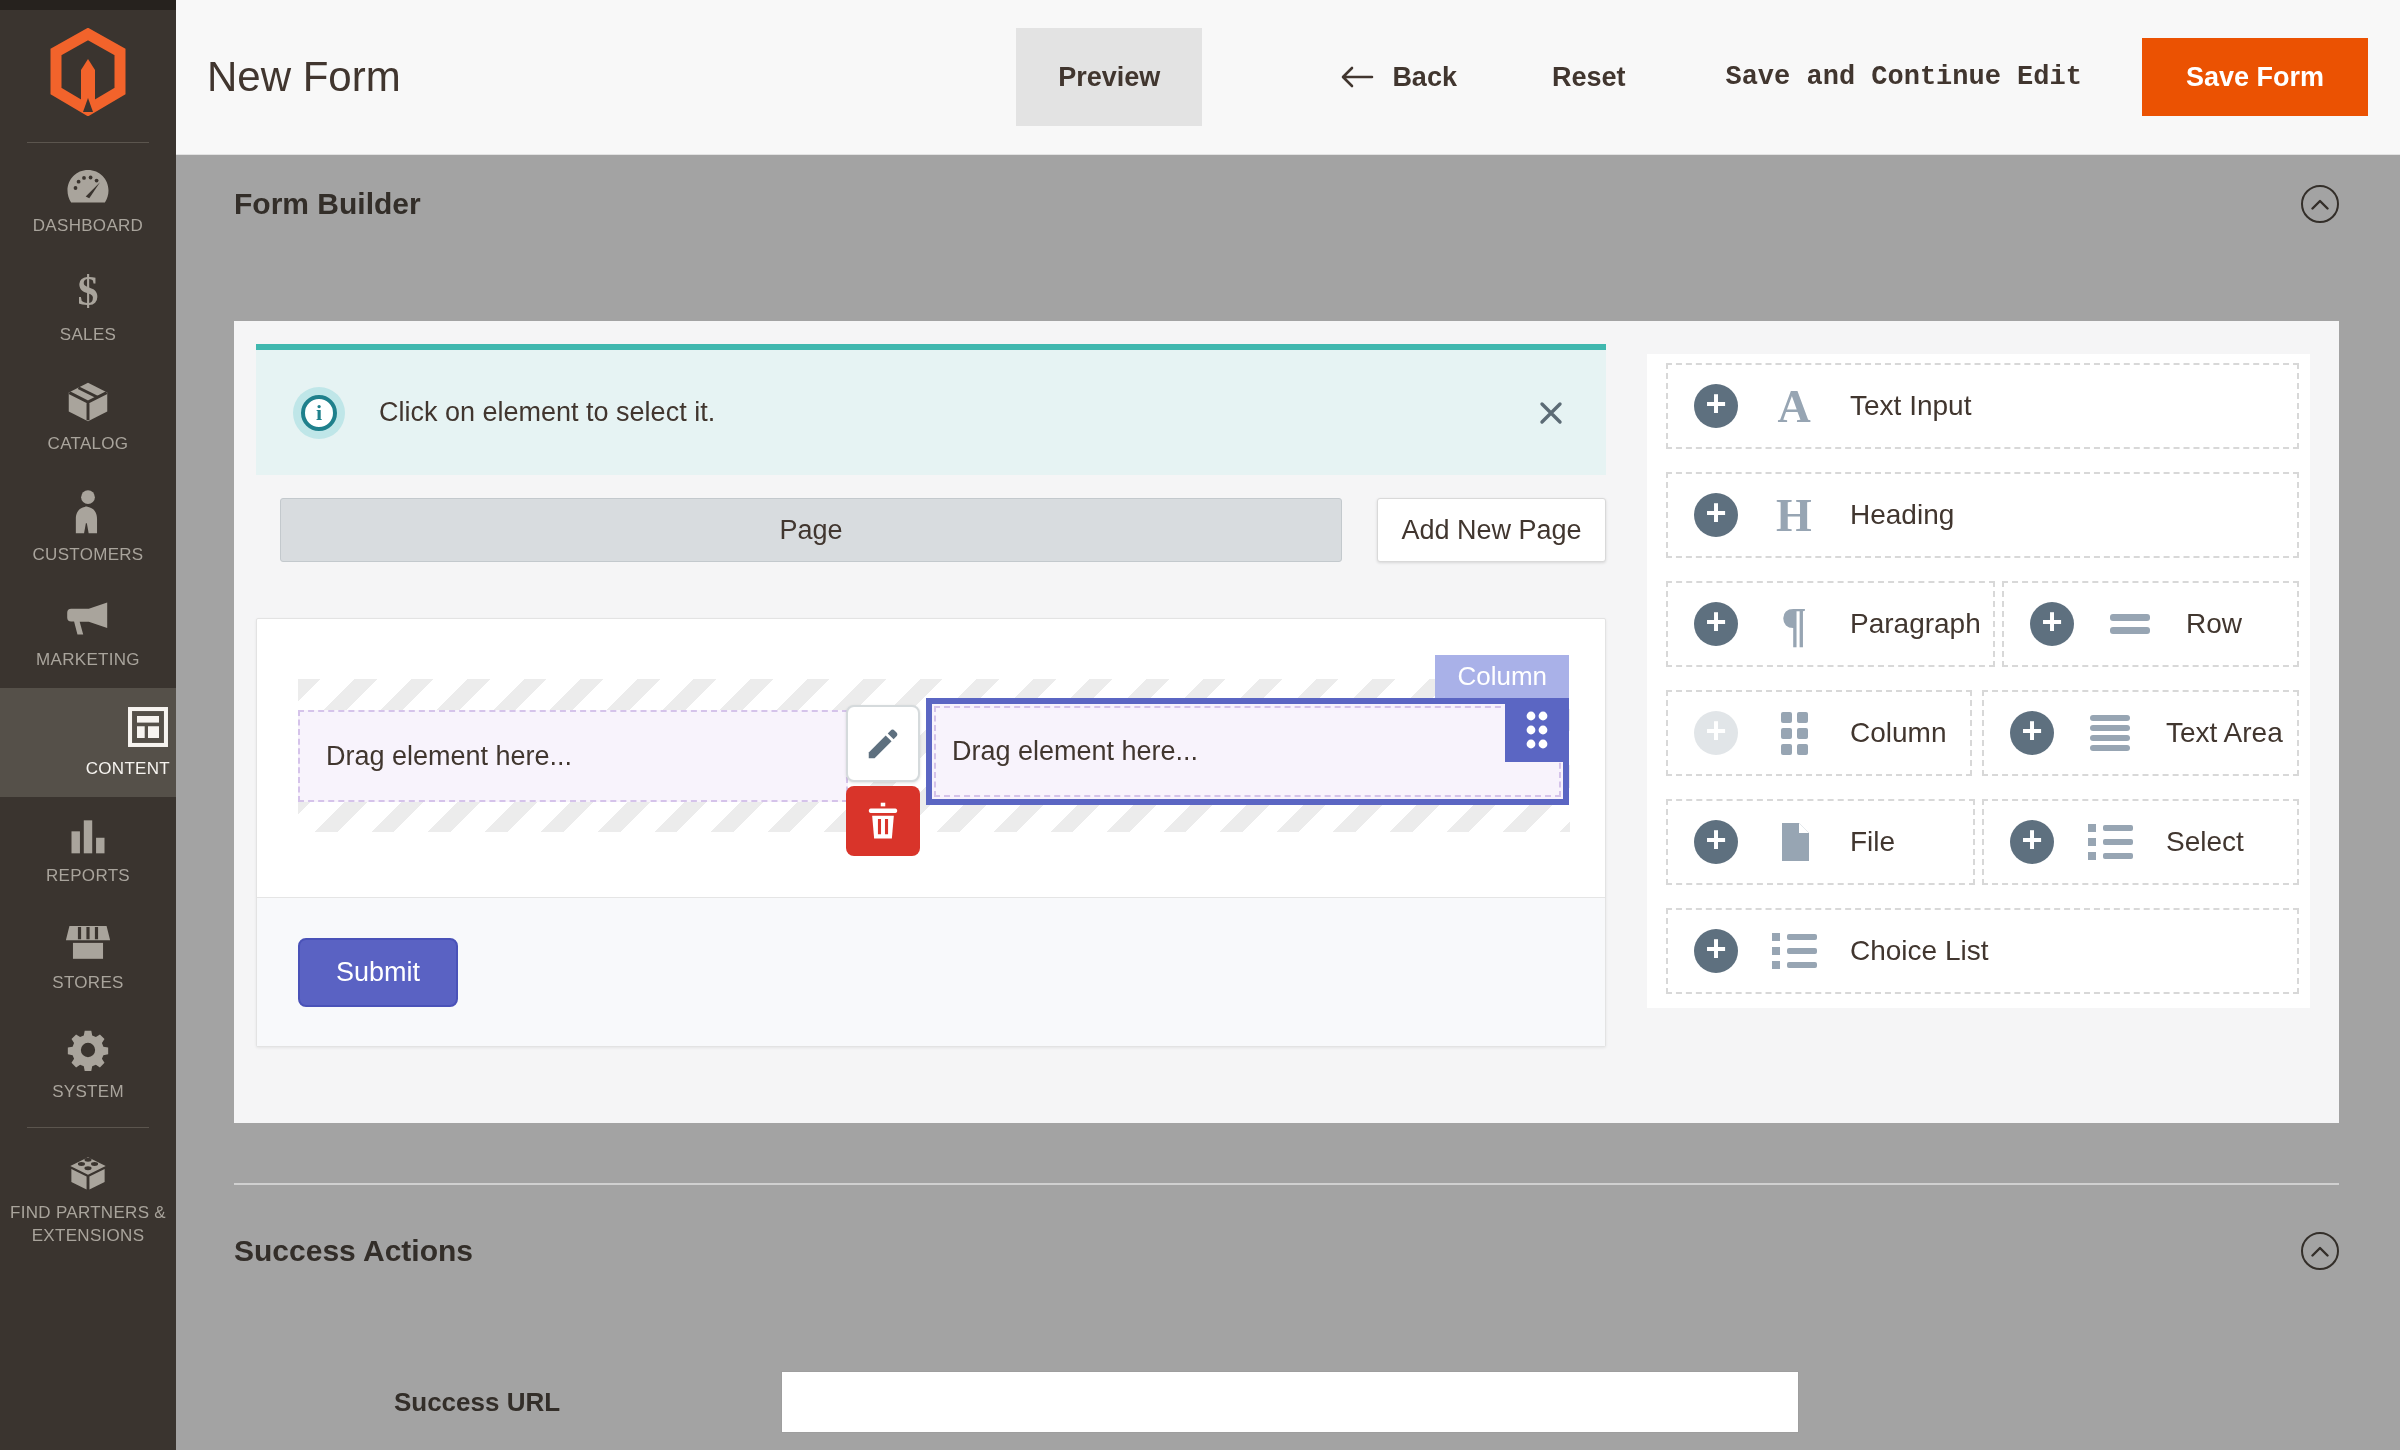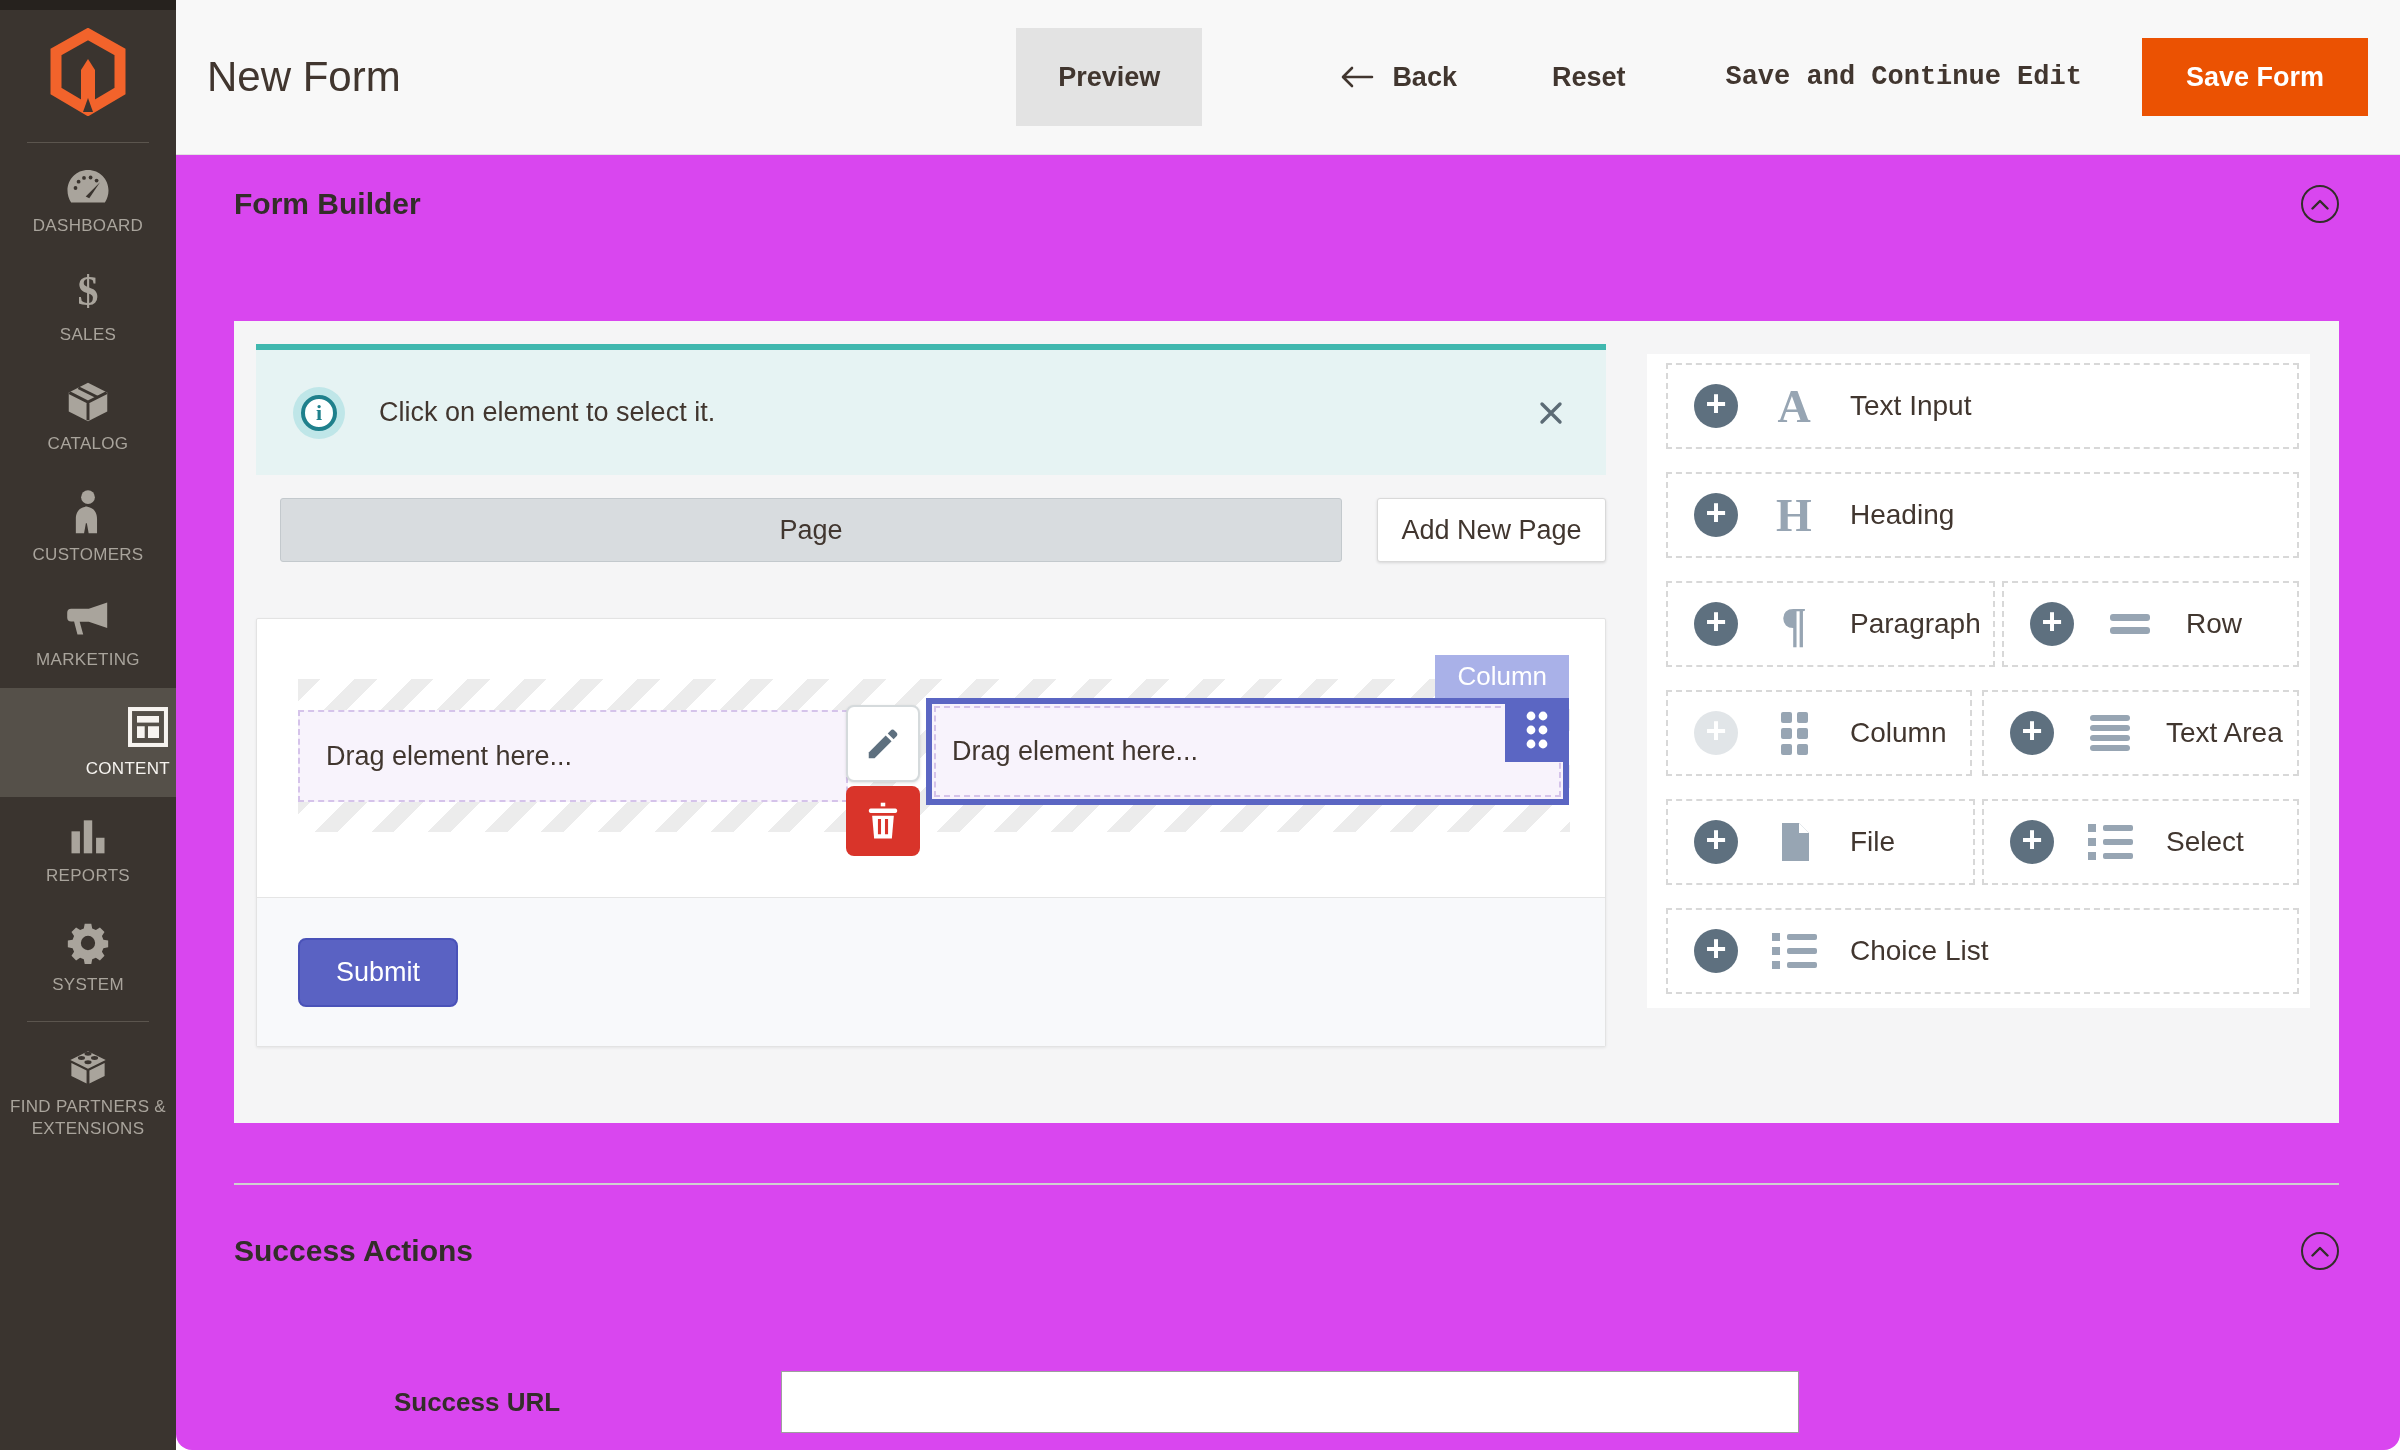--- a/index.html
+++ b/index.html
@@ -13,21 +13,21 @@
   .logo-wrap { padding:18px 0 14px; }
   .side-divider { width:122px; border-top:1px solid #5b554e; margin:8px auto 6px; }
   .nav { width:100%; display:flex; flex-direction:column; }
   .nav-item { width:100%; padding:17px 6px 16px; display:flex; flex-direction:column; align-items:center; gap:9px;
               color:#a9a49c; cursor:pointer; }
   .nav-item .nav-label { font-size:17px; letter-spacing:.3px; text-align:center; line-height:1.35; }
   .nav-item.selected { background:#555049; color:#f7f4f0;align-items:flex-end; }
   .nav-item svg { display:block; }
 
   
-  .main { flex:1; display:flex; flex-direction:column; background:#d946ef;border-radius:16px; }
+  .main { flex:1; display:flex; flex-direction:column; background:#a3a3a3; }
 
   header.topbar { height:155px; flex:none; background:#f8f8f8; border-bottom:1px solid #e2e2e2;
                   display:flex; align-items:center; padding:0 32px 0 31px; }
   .page-title { font-size:42px; font-weight:400; color:#41362f; margin-right:auto; white-space:nowrap; }
   .btn-preview { height:98px; padding:0 42px; background:#e3e3e3; border:none; font-family:inherit;
                  font-size:27px; font-weight:600; color:#41362f; cursor:pointer; }
   .btn-back { margin-left:138px; display:flex; align-items:center; gap:18px; background:none; border:none;
               font-family:inherit; font-size:27px; font-weight:600; color:#41362f; cursor:pointer; }
   .btn-reset { margin-left:95px; background:none; border:none; font-family:inherit; font-size:27px;
                font-weight:600; color:#41362f; cursor:pointer; }
@@ -203,20 +203,30 @@
 
       <div class="nav-item">
         <svg width="44" height="42" viewBox="0 0 24 22" fill="currentColor">
           <rect x="3" y="9" width="4.6" height="12"></rect>
           <rect x="9.7" y="3" width="4.6" height="18"></rect>
           <rect x="16.4" y="12.5" width="4.6" height="8.5"></rect>
         </svg>
         <span class="nav-label">REPORTS</span>
       </div>
 
+      <div class="nav-item">
+        <svg width="46" height="42" viewBox="0 0 26 23" fill="currentColor">
+          <path d="M2.5 2.5h21l2 8h-25l2-8z"></path>
+          <g stroke="#3a342f" stroke-width="1.8">
+            <path d="M8.2 3v7M13 3v7M17.8 3v7"></path>
+          </g>
+          <rect x="4.5" y="12" width="17" height="9"></rect>
+        </svg>
+        <span class="nav-label">STORES</span>
+      </div>
 
       <div class="nav-item">
         <svg width="44" height="44" viewBox="0 0 24 24" fill="currentColor">
           <path fill-rule="evenodd" d="M10.2 1.5h3.6l.5 2.6 2 .8 2.2-1.4 2.5 2.5-1.4 2.2.8 2 2.6.5v3.6l-2.6.5-.8 2 1.4 2.2-2.5 2.5-2.2-1.4-2 .8-.5 2.6h-3.6l-.5-2.6-2-.8-2.2 1.4-2.5-2.5 1.4-2.2-.8-2-2.6-.5v-3.6l2.6-.5.8-2-1.4-2.2L5.5 3.5l2.2 1.4 2-.8.5-2.6zM12 8.1a3.9 3.9 0 1 0 0 7.8 3.9 3.9 0 0 0 0-7.8z"></path>
         </svg>
         <span class="nav-label">SYSTEM</span>
       </div>
 
       <div class="side-divider"></div>
 

